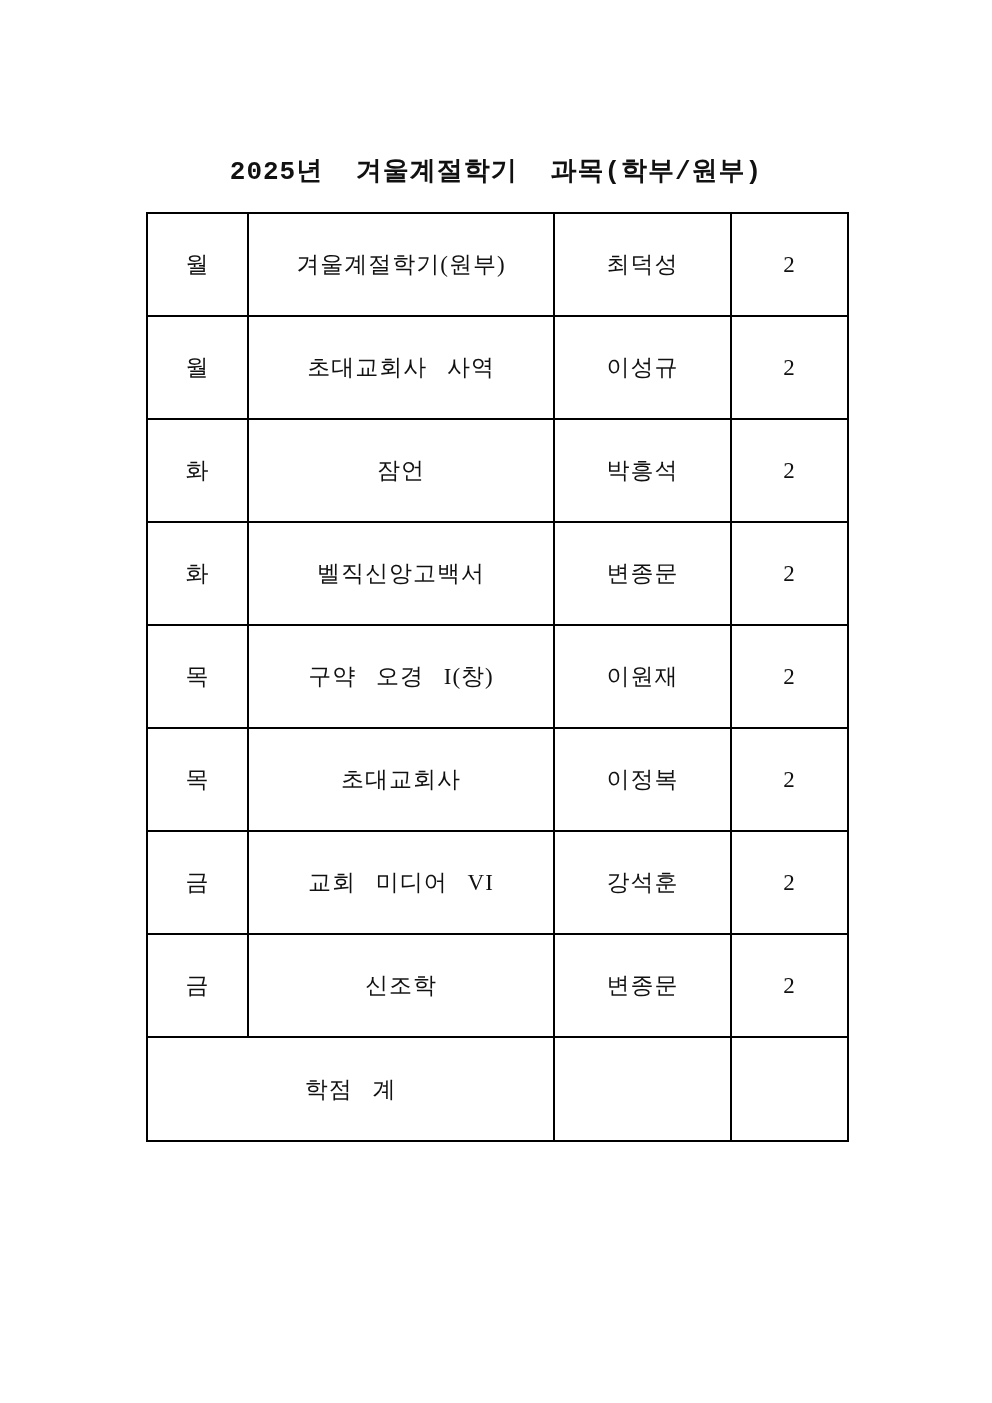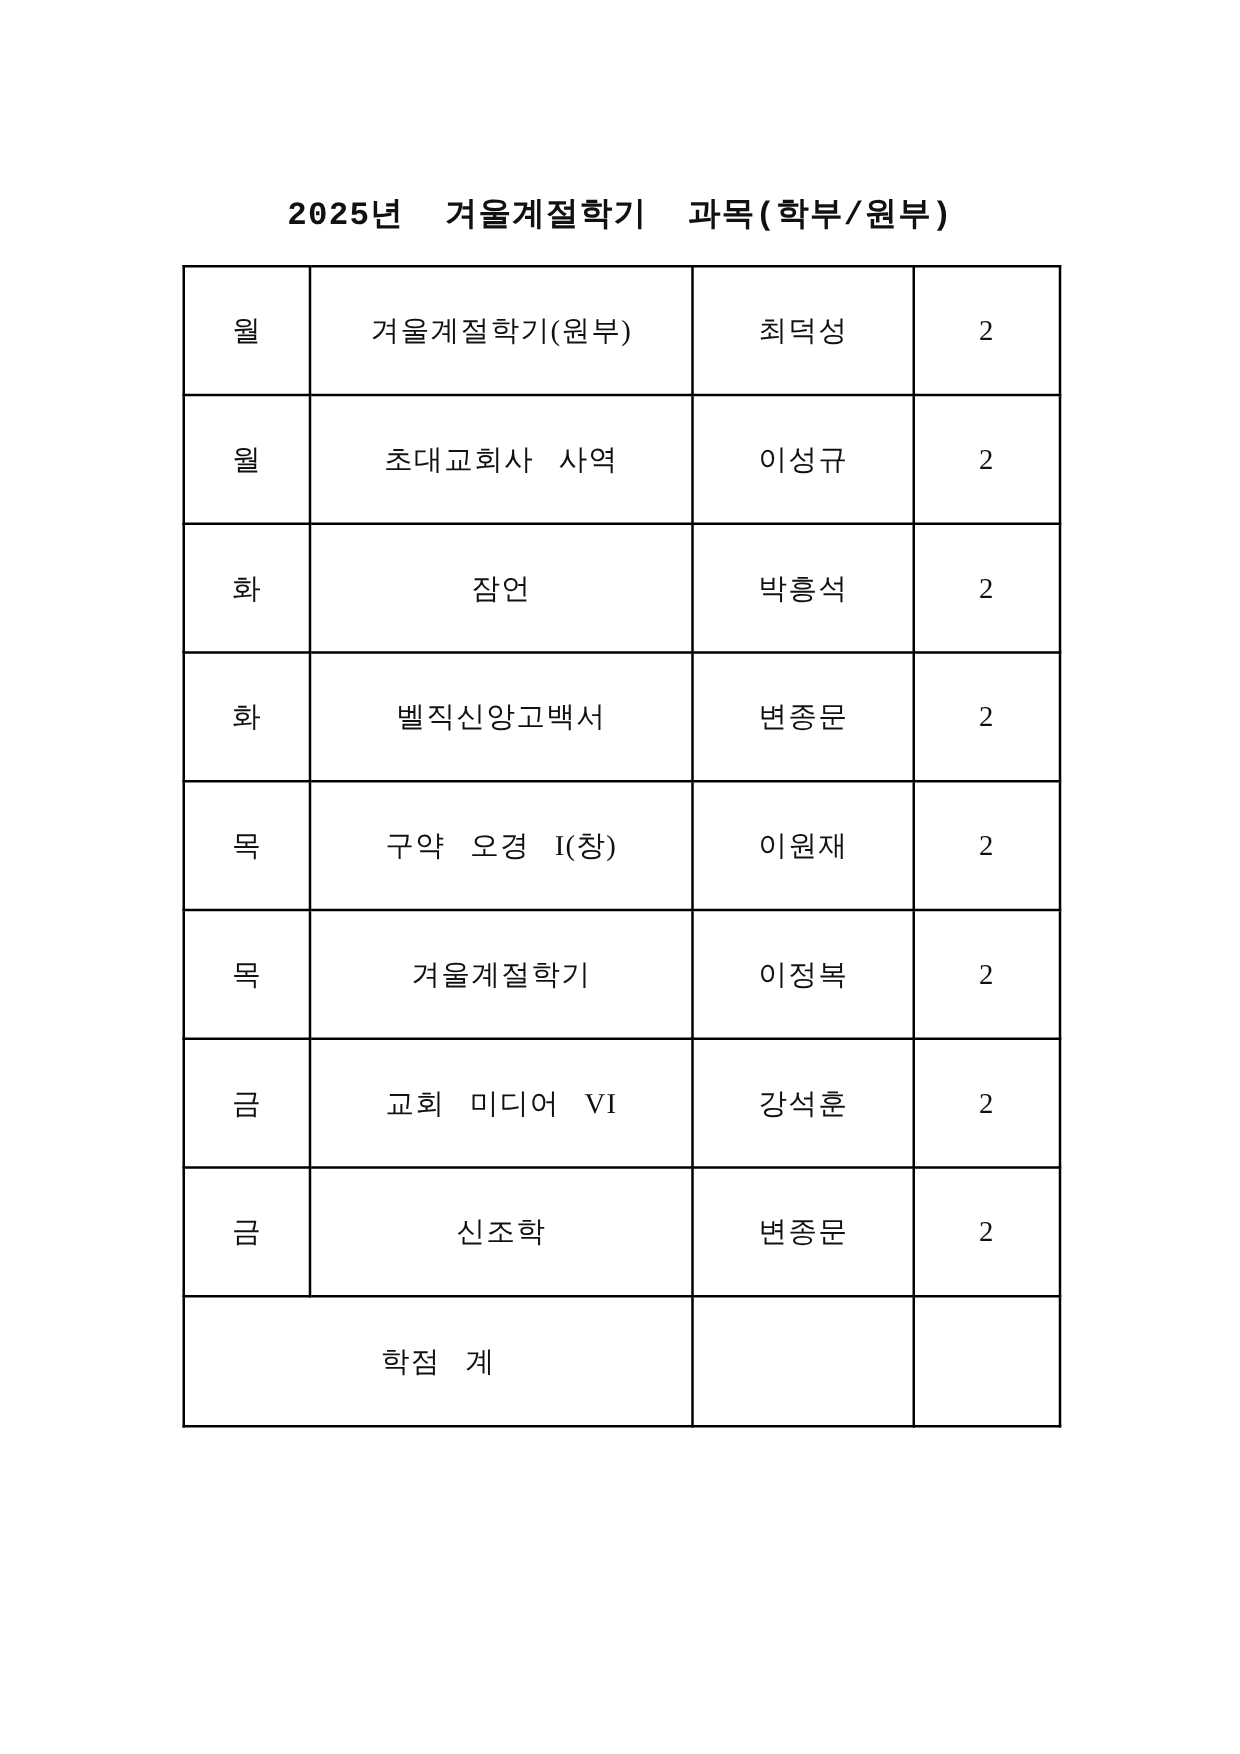--- a/index.html
+++ b/index.html
@@ -115,21 +115,21 @@
 
     <tr class="body-row">
       <td class="day">목</td>
       <td class="subject">구약 오경 I(창)</td>
       <td class="professor">이원재</td>
       <td class="credits">2</td>
     </tr>
 
     <tr class="body-row">
       <td class="day">목</td>
-      <td class="subject">겨울계절학기</td>
+      <td class="subject">초대교회사</td>
       <td class="professor">이정복</td>
       <td class="credits">2</td>
     </tr>
 
     <tr class="body-row">
       <td class="day">금</td>
       <td class="subject">교회 미디어 VI</td>
       <td class="professor">강석훈</td>
       <td class="credits">2</td>
     </tr>

